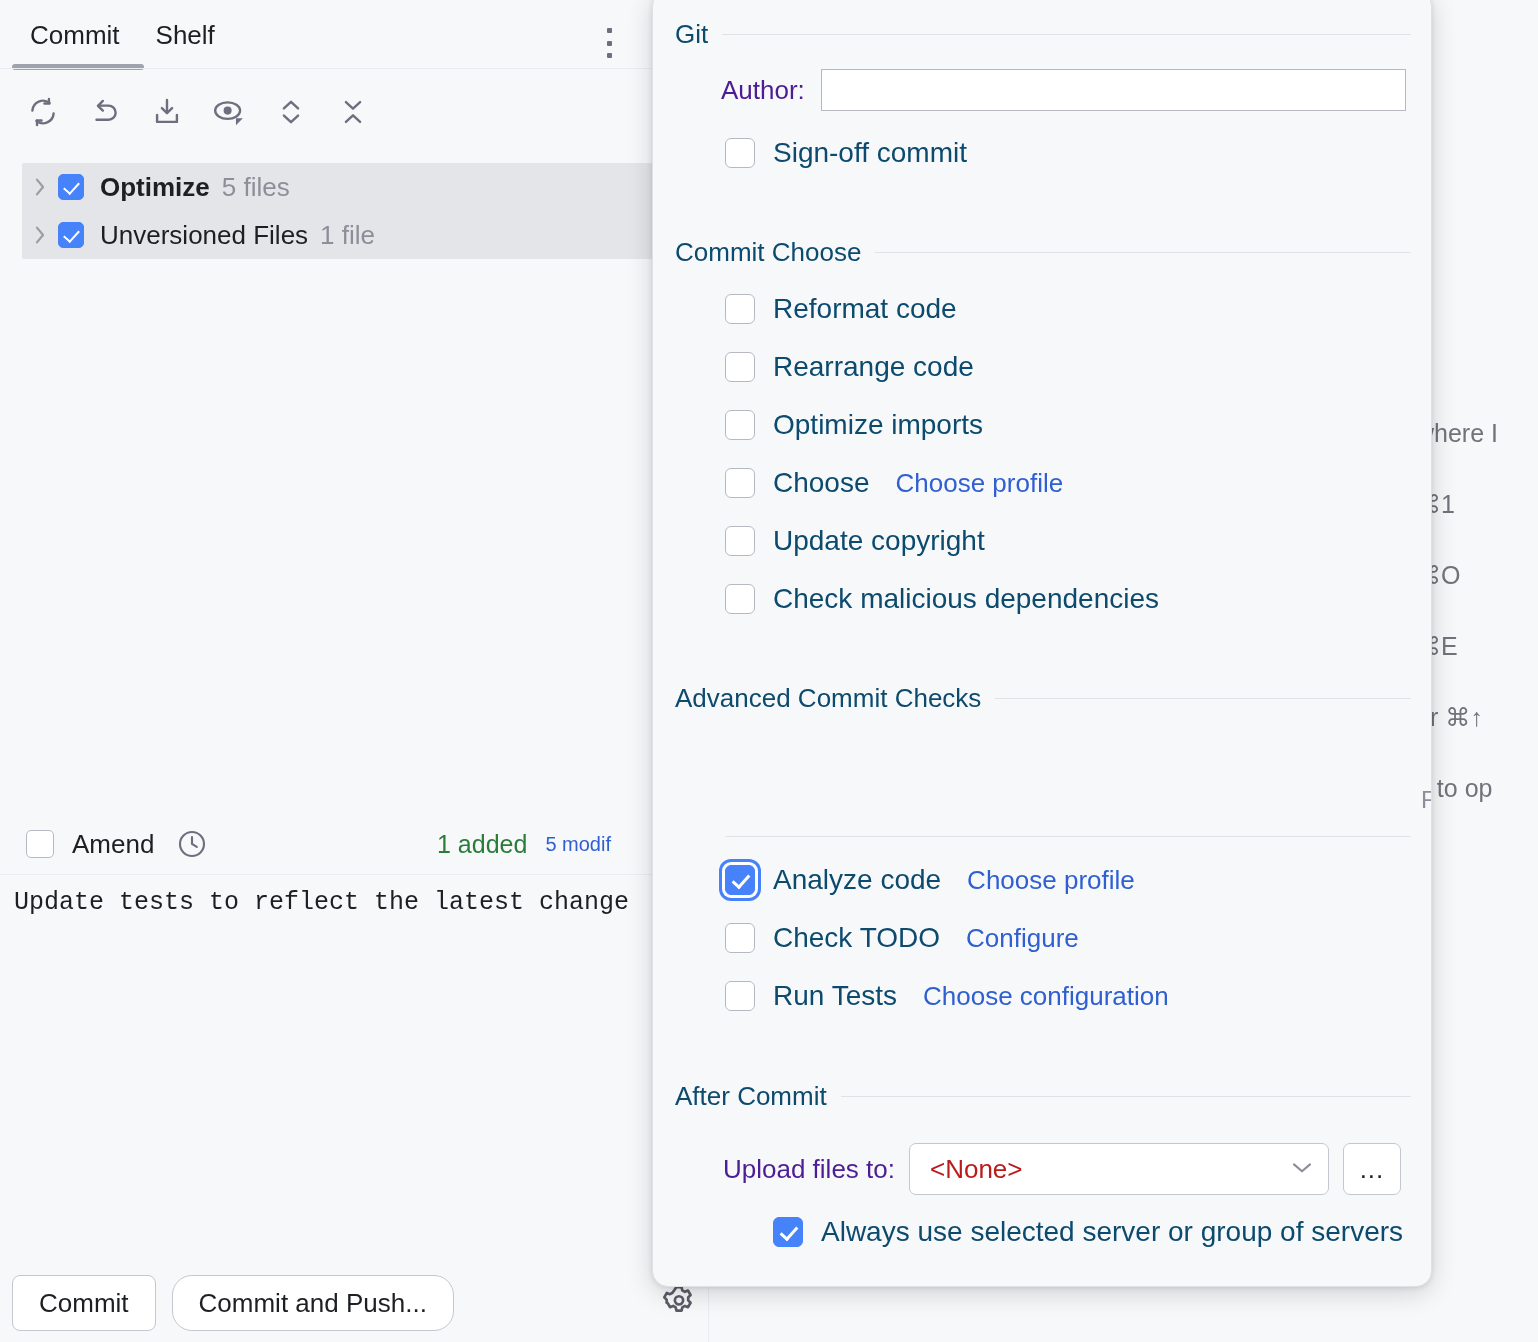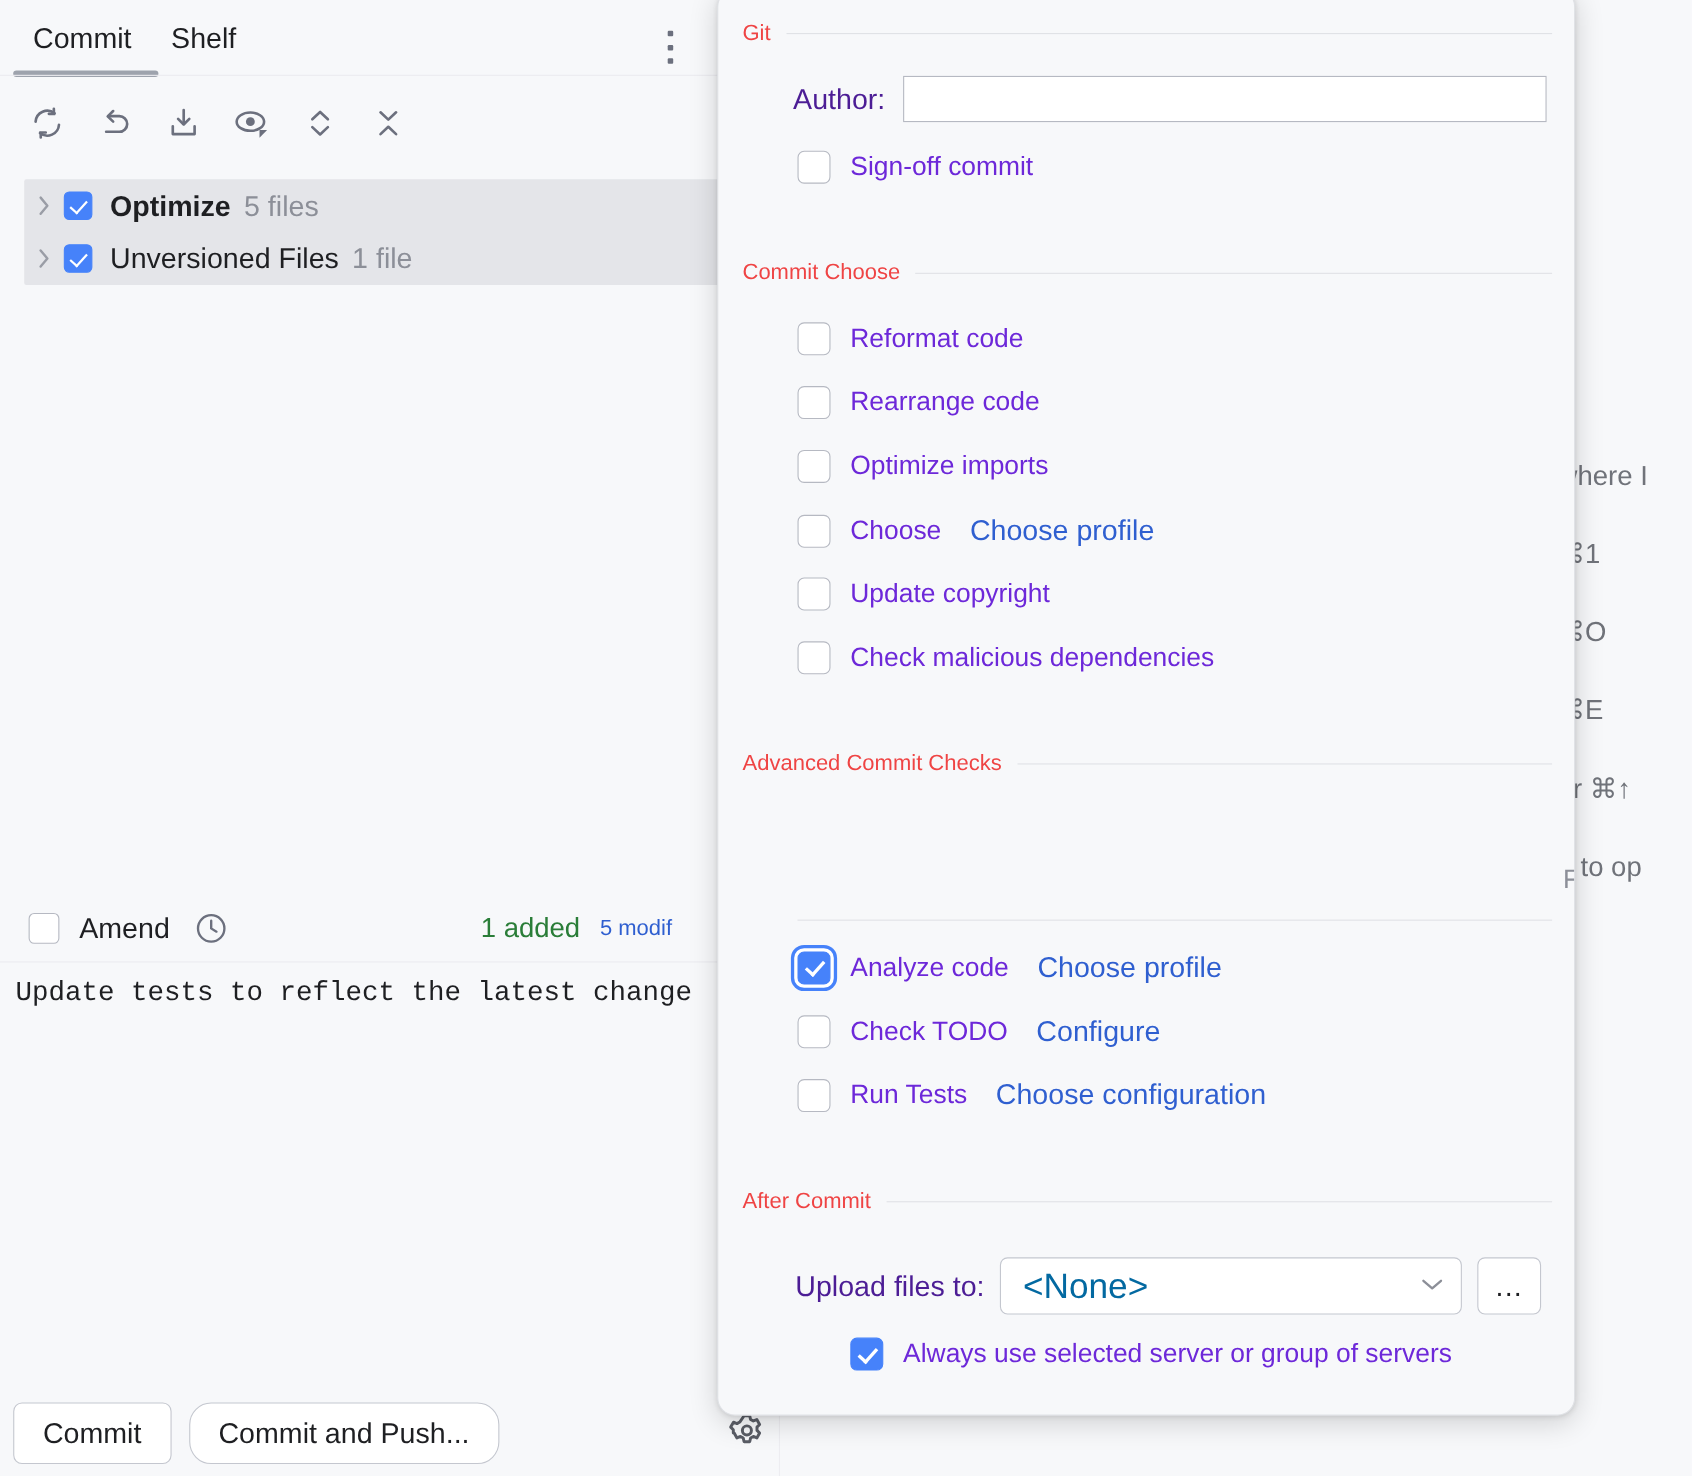--- a/index.html
+++ b/index.html
@@ -161,56 +161,56 @@
     border-radius: 16px;
     box-shadow: 0 6px 26px rgba(0,0,0,0.16), 0 1px 5px rgba(0,0,0,0.10);
     box-sizing: border-box;
     overflow: hidden;
   }
 
   .sec-title-row {
     position: absolute; left: 22px; width: 736px;
     display: flex; align-items: center;
   }
-  .sec-title { font-size: 20px; color: #ef4444; white-space: nowrap; }
+  .sec-title { font-size: 26px; color: #0c4a6e; white-space: nowrap; }
   .sec-line { flex: 1; height: 1px; background: #e0e2e6; margin-left: 14px; }
 
   .inner-line { position: absolute; left: 72px; width: 686px; height: 1px; background: #e0e2e6; }
 
   .row { position: absolute; display: flex; align-items: center; }
   .dcb {
     width: 30px; height: 30px; border-radius: 6px;
     border: 1.5px solid #b6b9c2; background: #ffffff;
     box-sizing: border-box; flex: none; position: relative;
   }
   .dcb.checked { background: #4682fa; border-color: #4682fa; }
   .dcb.checked::after {
     content: ""; position: absolute;
     left: 10px; top: 4.5px; width: 7px; height: 14px;
     border: solid #ffffff; border-width: 0 3px 3px 0;
     transform: rotate(42deg);
   }
   .dcb.focused {
     box-shadow: 0 0 0 3px #ffffff, 0 0 0 6px #4682fa;
   }
-  .row-label { margin-left: 18px; font-size: 24px; color: #6d28d9; white-space: nowrap; }
+  .row-label { margin-left: 18px; font-size: 28px; color: #0c4a6e; white-space: nowrap; }
   .link { margin-left: 26px; font-size: 26px; color: #2f5fd0; white-space: nowrap; cursor: pointer; }
   .subtext { position: absolute; font-size: 24px; color: #8c8f98; white-space: nowrap; }
 
   .field-label { font-size: 26px; color: #4c1d95; white-space: nowrap; }
   .text-input {
     border: 1px solid #b6b9c2; background: #ffffff;
     box-sizing: border-box;
   }
   .combo {
     border: 1px solid #c4c7cf; background: #ffffff; border-radius: 7px;
     box-sizing: border-box; display: flex; align-items: center;
     padding: 0 14px 0 20px;
   }
-  .combo-val { flex: 1; font-size: 32px; color: #0369a1; }
+  .combo-val { flex: 1; font-size: 26px; color: #b91c1c; }
   .ellipsis-btn {
     border: 1px solid #c4c7cf; background: #ffffff; border-radius: 7px;
     box-sizing: border-box; display: flex; align-items: center; justify-content: center;
     font-size: 26px; color: #1e1f22; letter-spacing: 1px;
   }
 </style>
 </head>
 <body>
 
 <div id="root">

